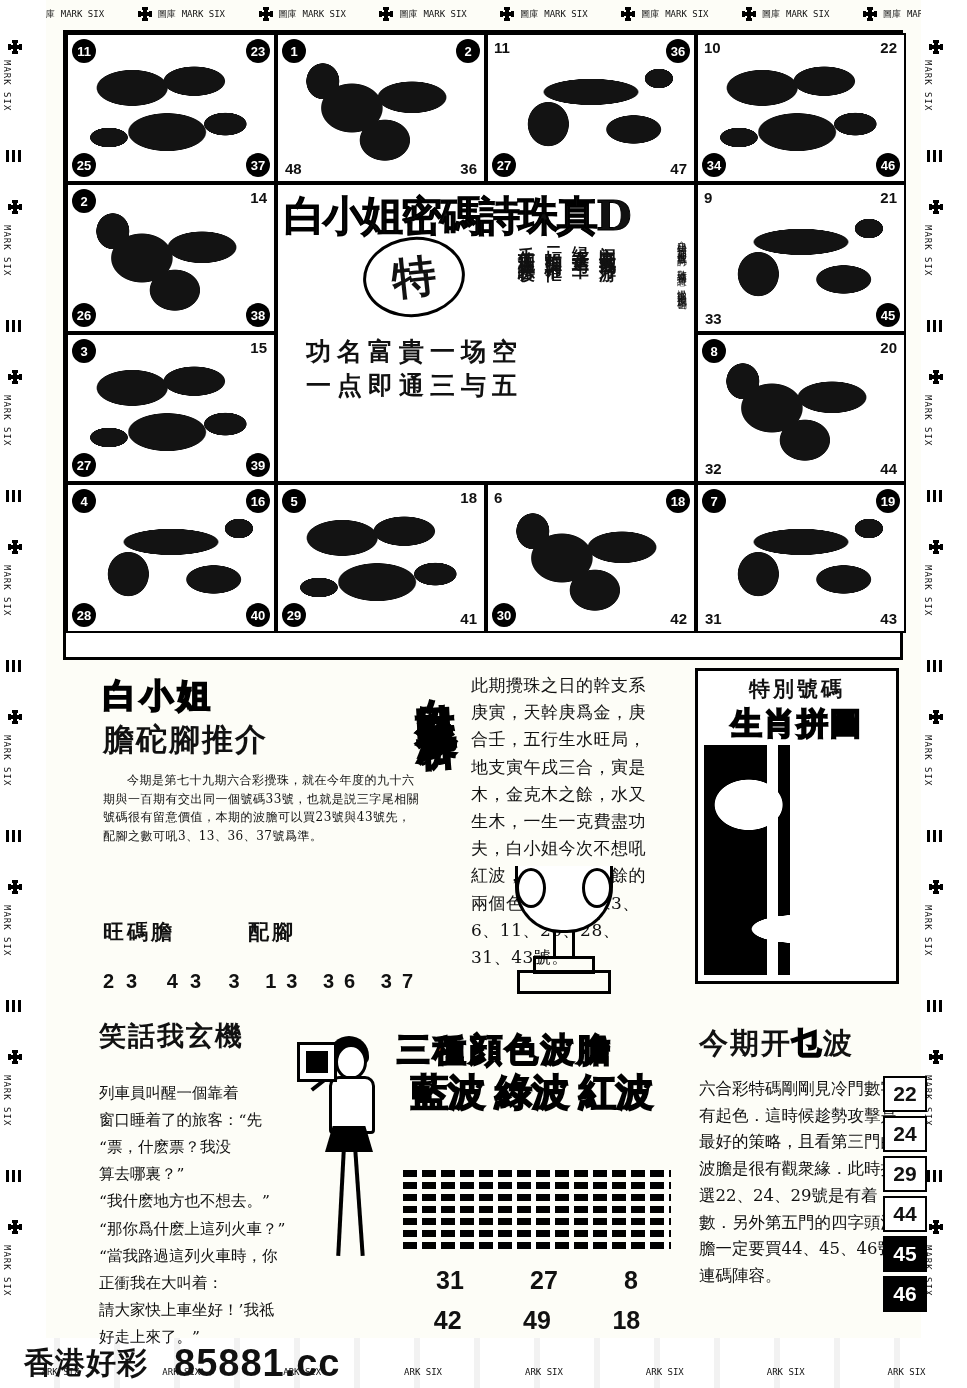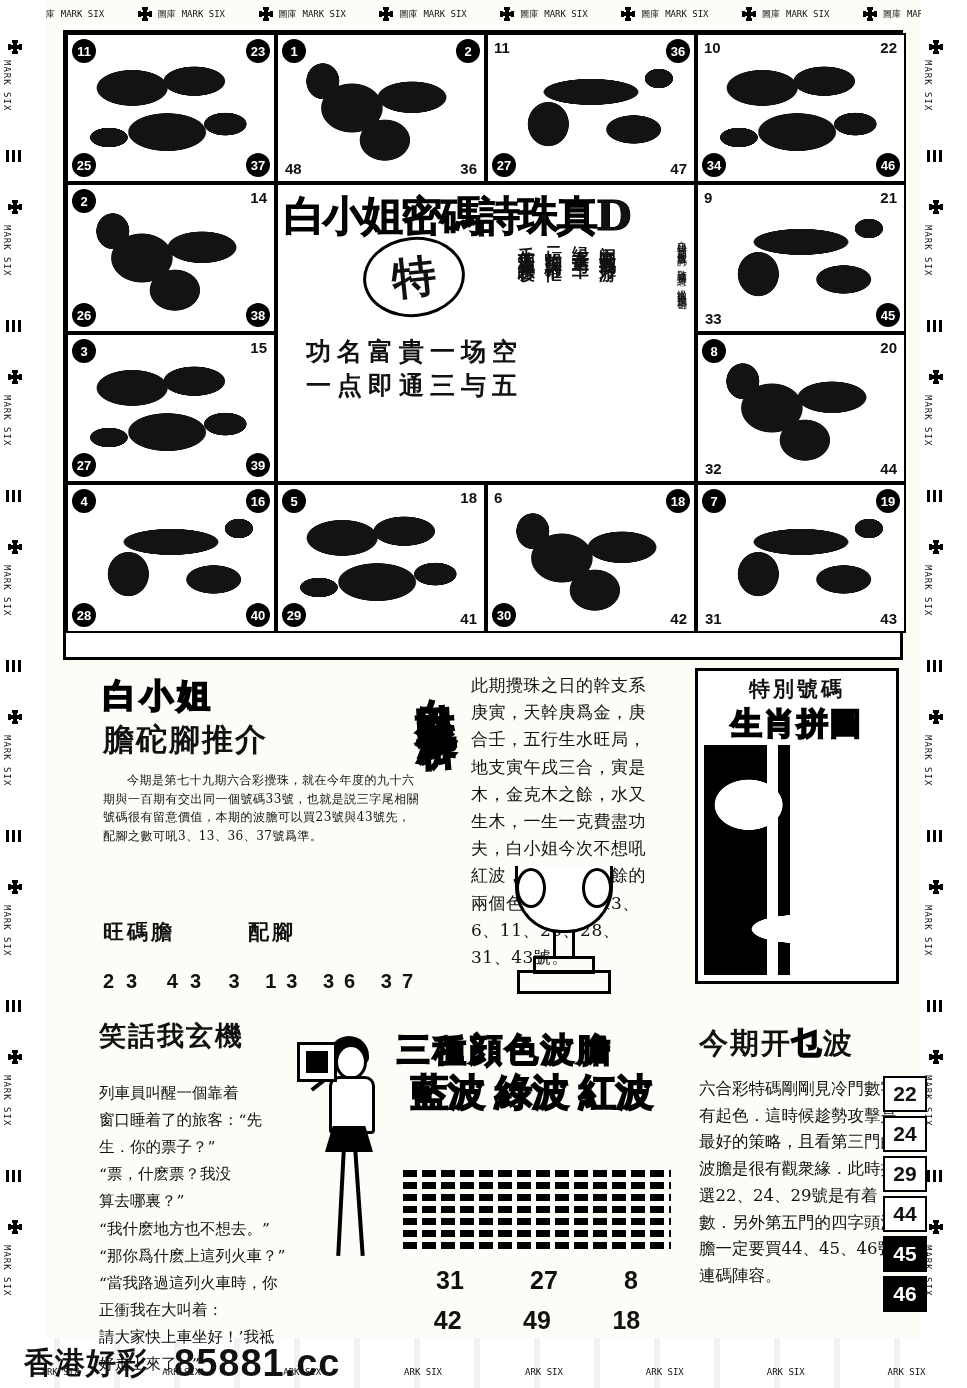--- a/index.html
+++ b/index.html
@@ -598,21 +598,20 @@
     </div>
   </div>
 
   <div class="bottom">
 
     <div class="joke">
       <div class="h">笑話我玄機</div>
       <div class="t">
         <p>列車員叫醒一個靠着</p>
         <p>窗口睡着了的旅客：“先</p>
-        <p>生．你的票子？”</p>
         <p>“票，什麽票？我没</p>
         <p>算去哪裏？”</p>
         <p>“我什麽地方也不想去。”</p>
         <p>“那你爲什麽上這列火車？”</p>
         <p>“當我路過這列火車時，你</p>
         <p>正衝我在大叫着：</p>
         <p>請大家快上車坐好！’我祗</p>
         <p>好走上來了。”</p>
       </div>
     </div>

